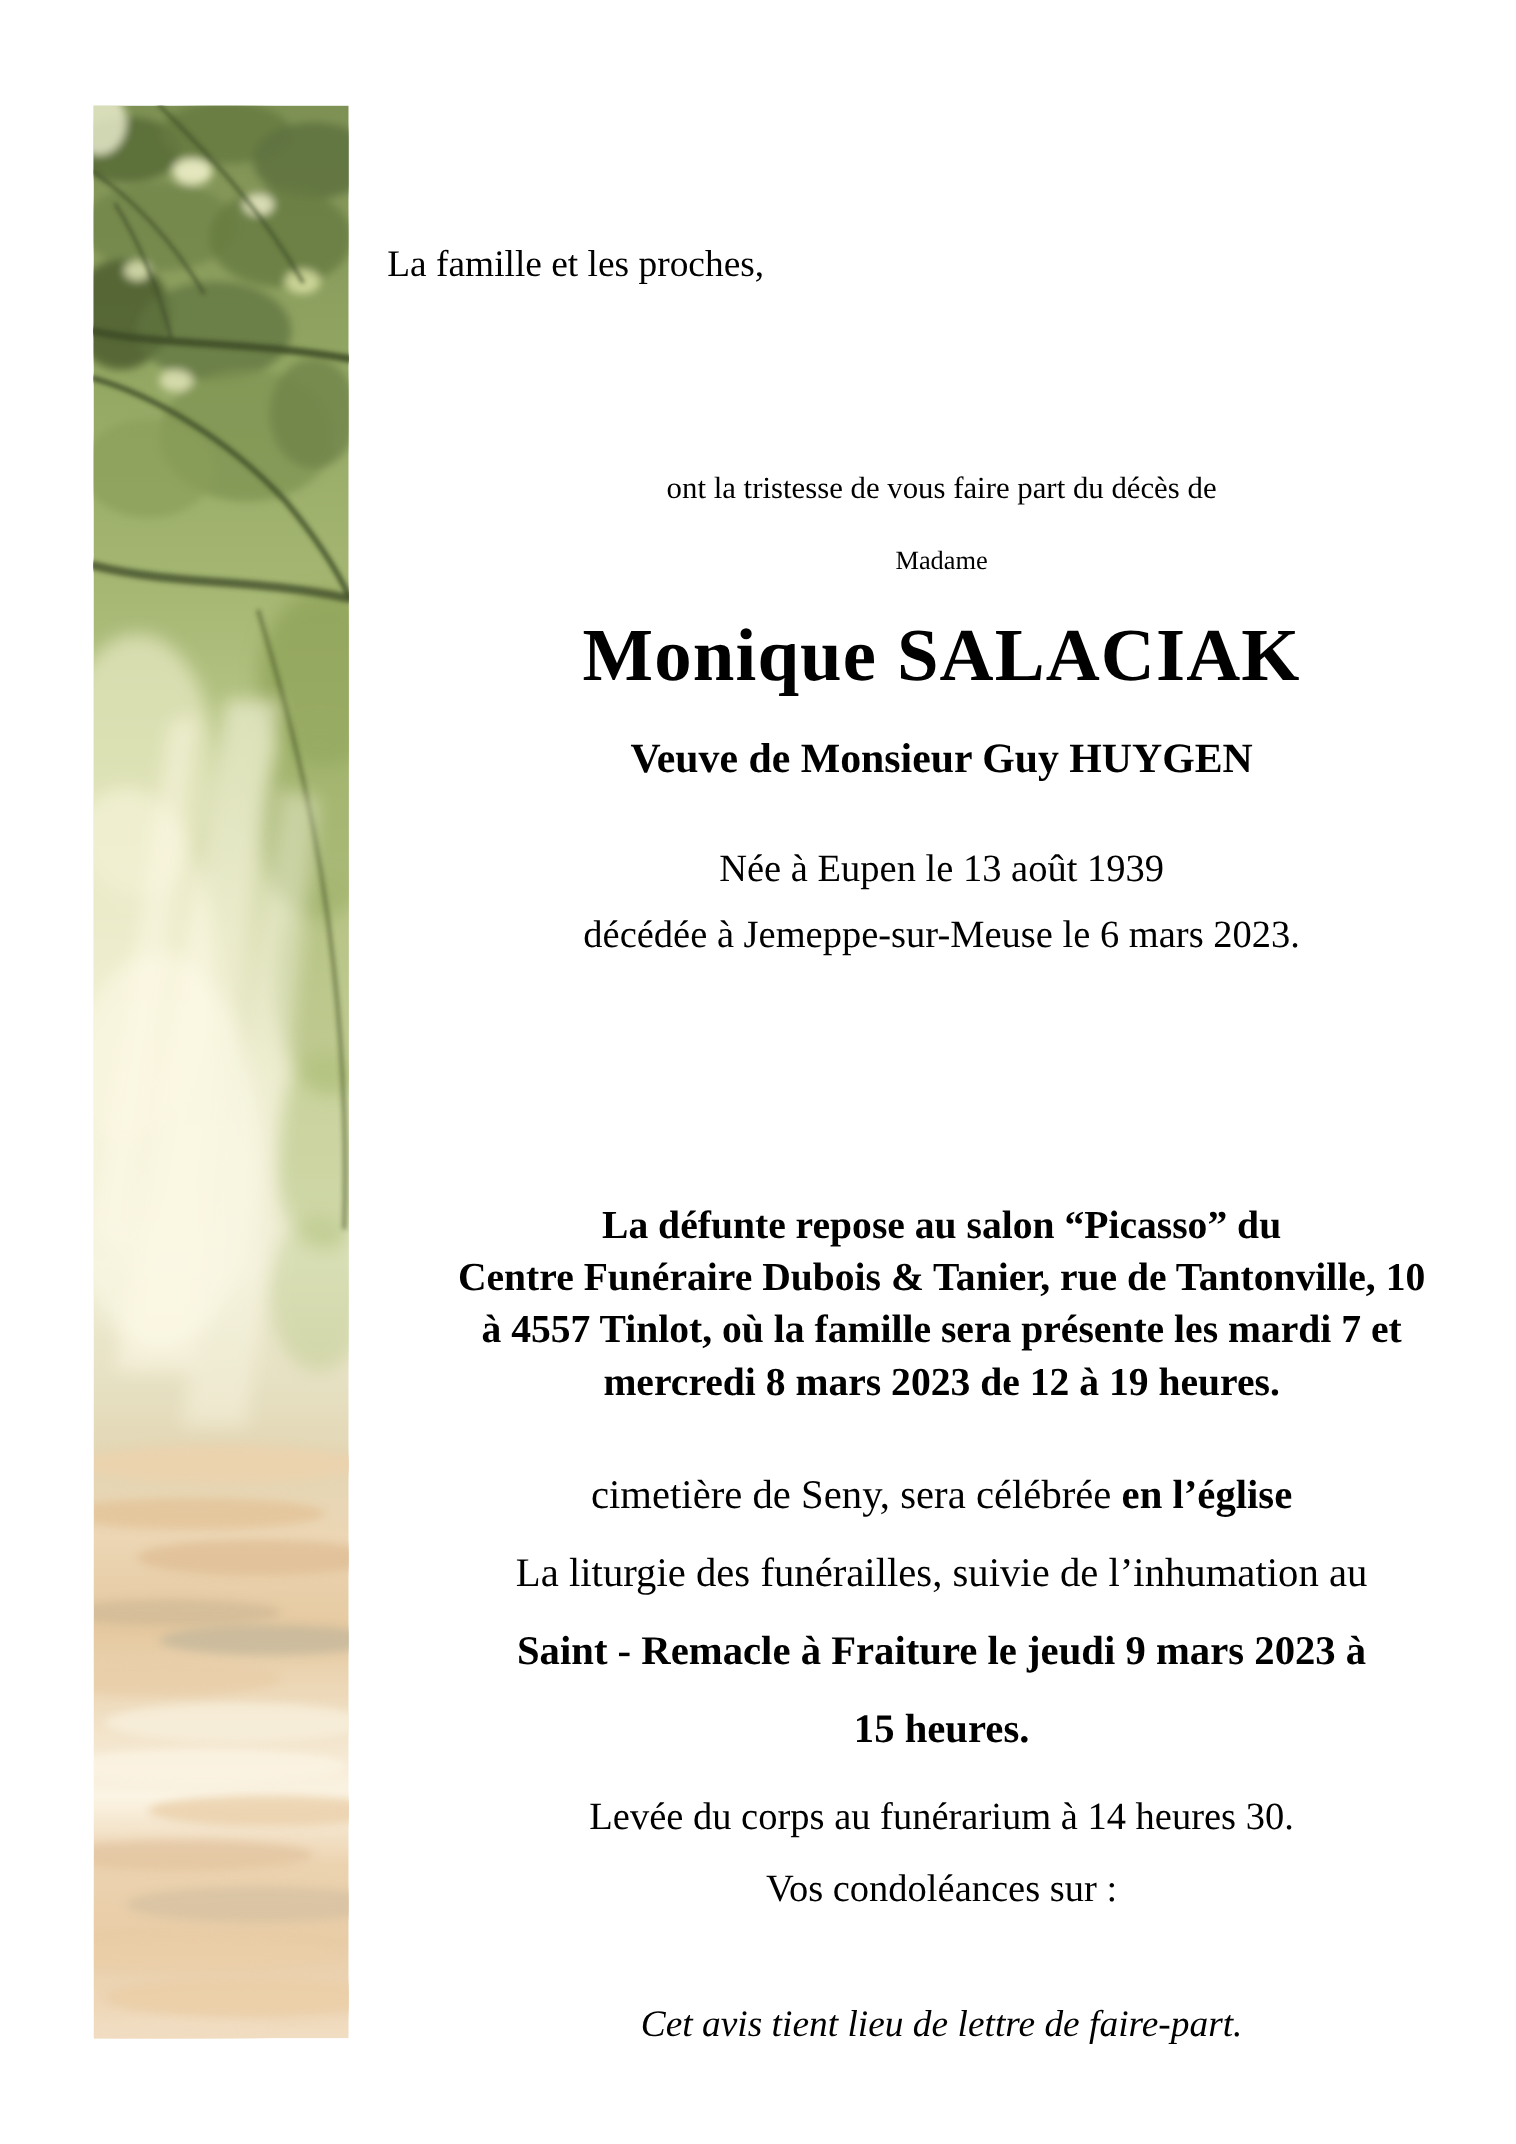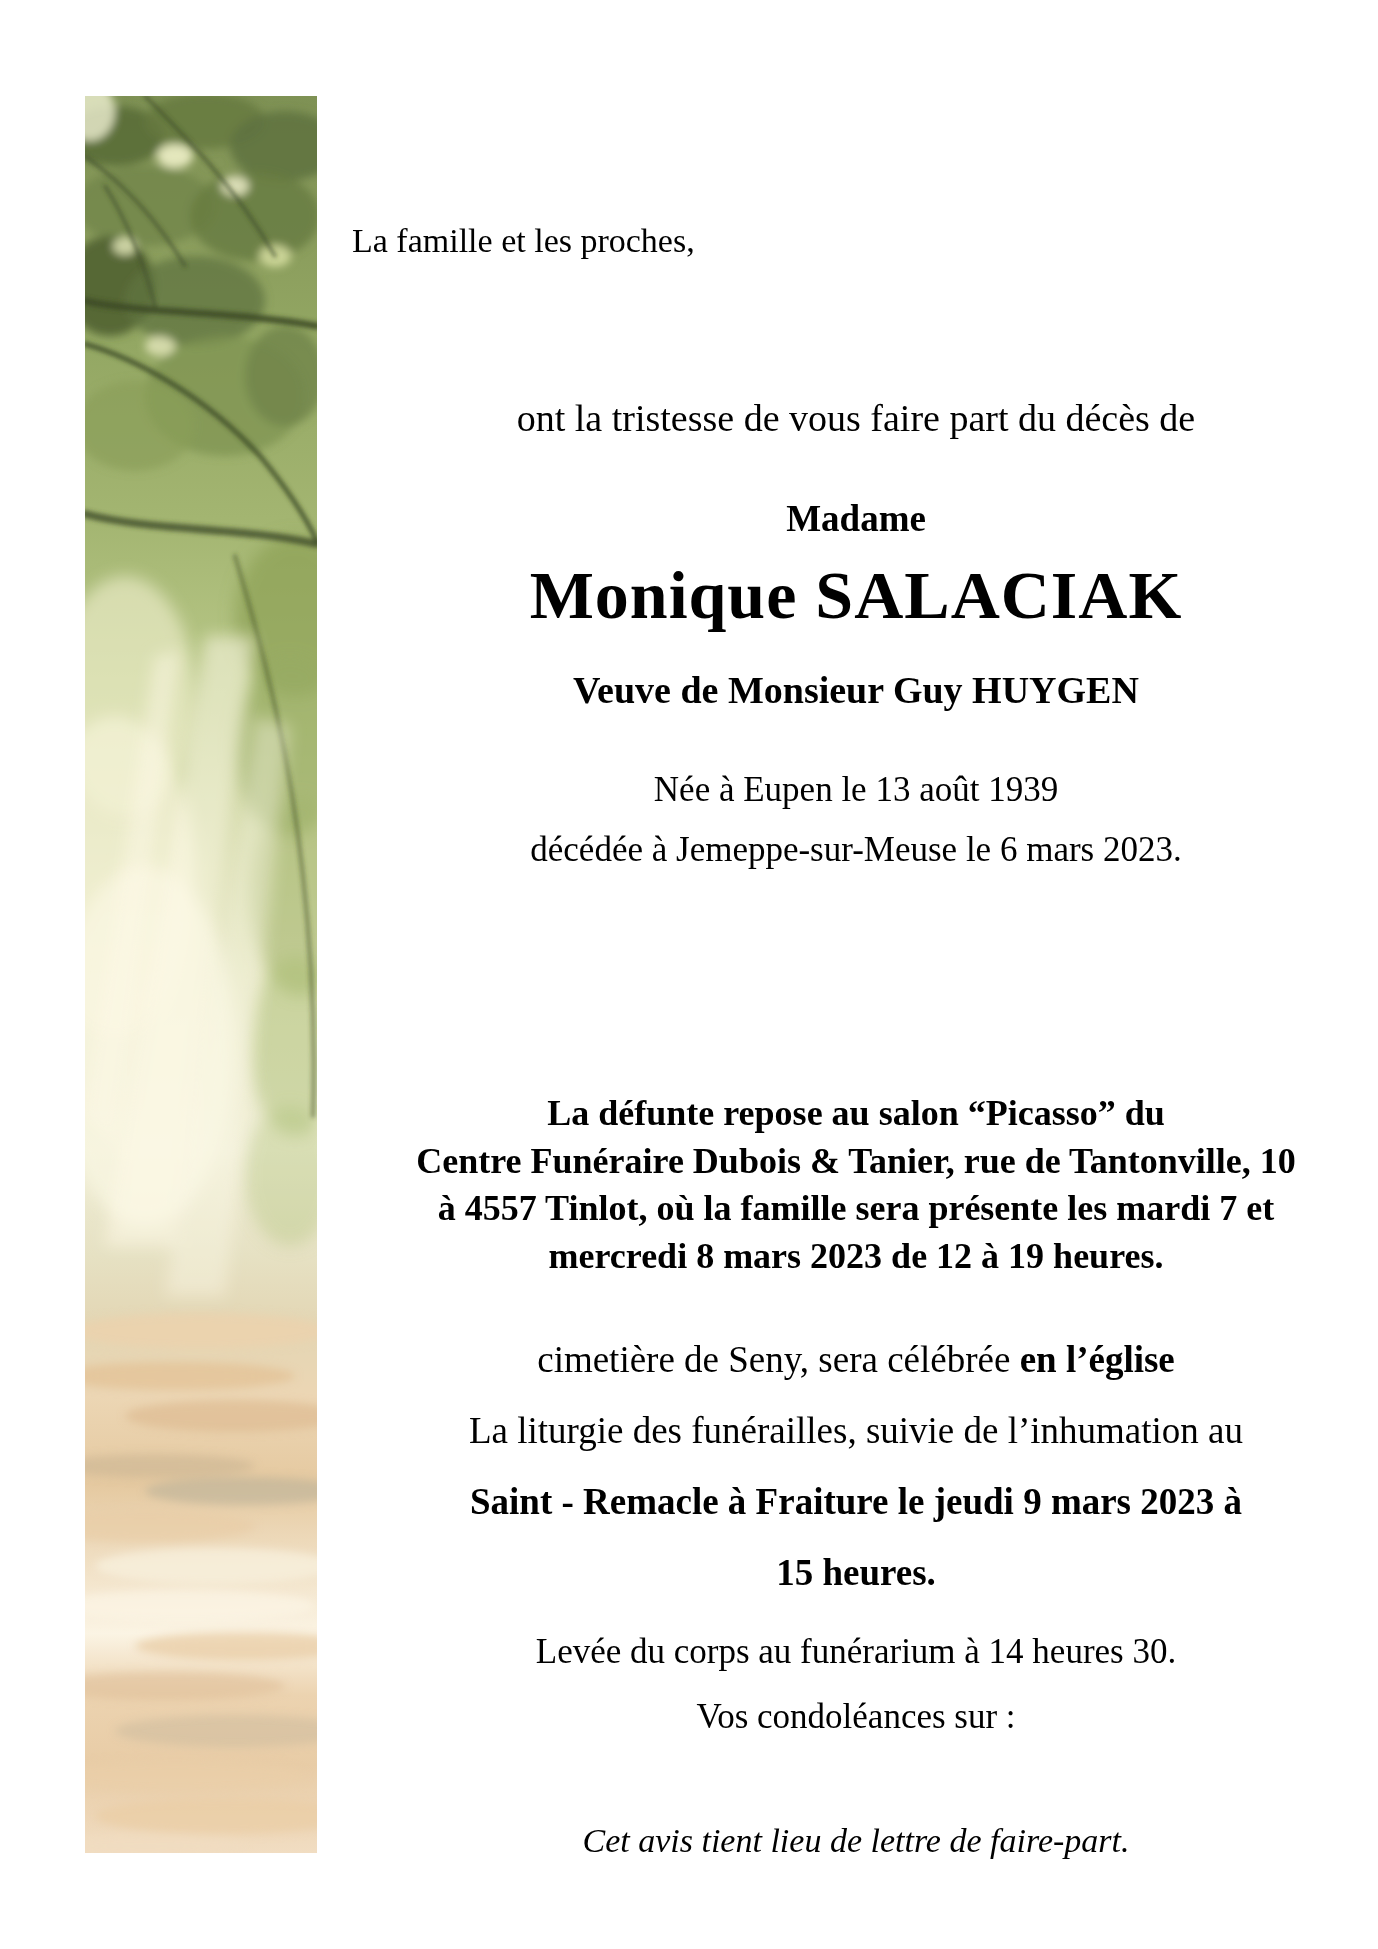--- a/index.html
+++ b/index.html
@@ -23,22 +23,22 @@
   .content {
     position: absolute;
     left: 352px;
     top: 0;
     width: 1008px;
     height: 1949px;
     text-align: center;
   }
   .content p, .content h1 { margin: 0; padding: 0; position: absolute; width: 100%; left: 0; }
   .intro       { top: 222px;  font-size: 34px; text-align: left; padding-left: 12px; box-sizing: border-box; }
-  .sorrow      { top: 396px;  font-size: 38px; }
-  .honorific   { top: 497px;  font-size: 37px; font-weight: 700; }
+  .sorrow      { top: 429px;  font-size: 28px; }
+  .honorific   { top: 497px;  font-size: 24px; font-weight: 400; }
   .name        { top: 556px;  font-size: 68px; font-weight: 700; letter-spacing: 1px; }
   .relationship{ top: 668px;  font-size: 38px; font-weight: 700; }
   .birth       { top: 770px;  font-size: 35px; }
   .death       { top: 830px;  font-size: 35px; }
   .repose      { position: absolute; top: 1090px; width: 100%; left: 0; font-size: 36px; font-weight: 700; }
   .repose p    { position: static; line-height: 47.5px; }
   .liturgy     { position: absolute; top: 1324px; width: 100%; left: 0; font-size: 37px; }
   .liturgy p   { position: static; line-height: 71px; }
   .bold        { font-weight: 700; }
   .levee       { top: 1632px; font-size: 35px; }

